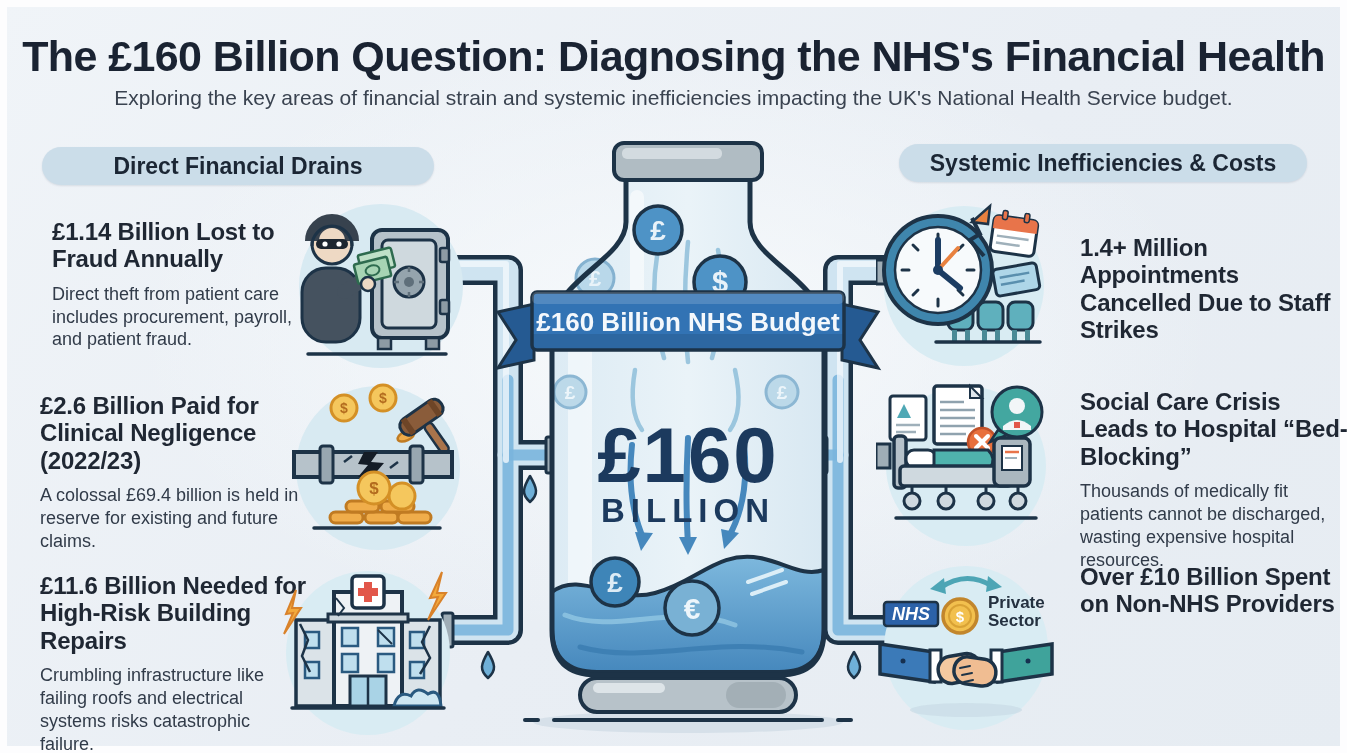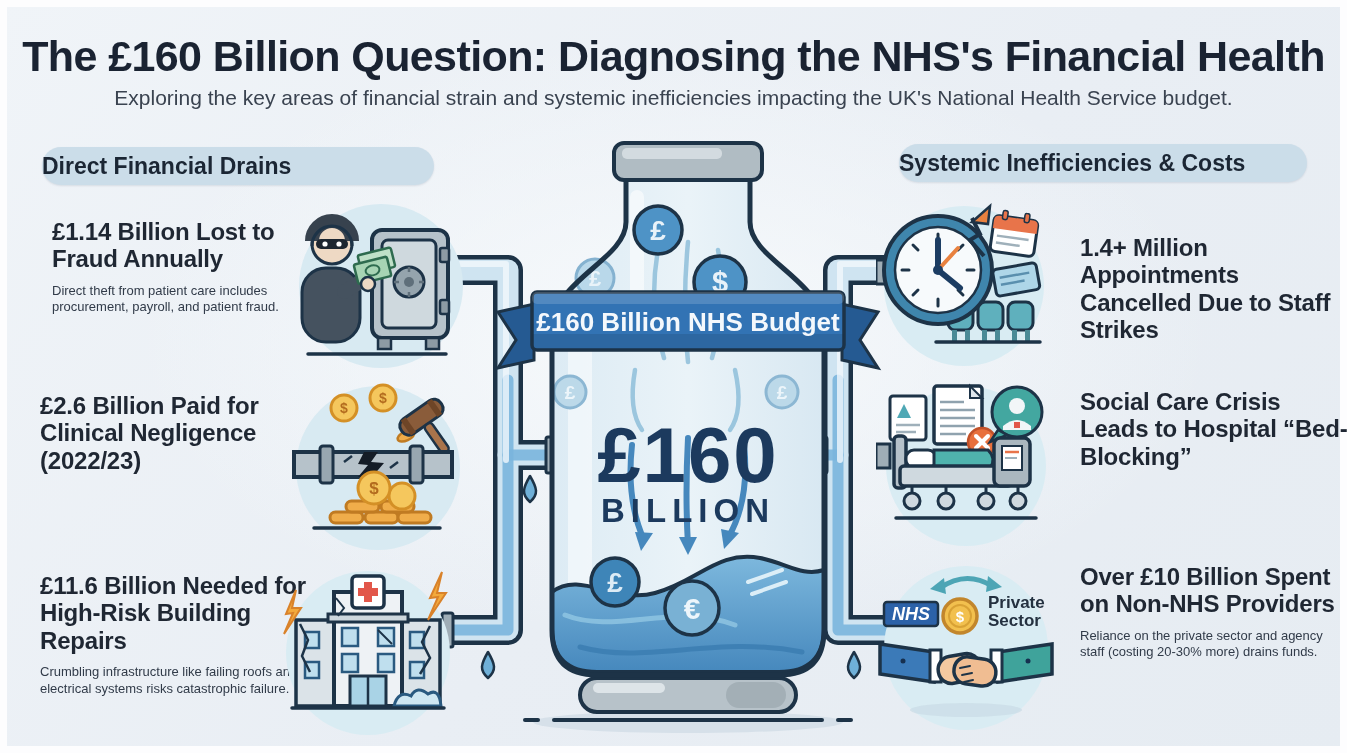--- a/index.html
+++ b/index.html
@@ -19,29 +19,29 @@
     font-size:43px; font-weight:800; letter-spacing:-0.6px; color:#1a2332;
   }
   .subtitle {
     position:absolute; top:86px; left:0; width:100%; text-align:center;
     font-size:21px; font-weight:500; color:#3a4350;
   }
   
   .pill {
     position:absolute; height:38px; border-radius:20px;
     background:#cbdde9; color:#1b2634;
-    font-size:23px; font-weight:800; line-height:38px;
+    font-size:23px; font-weight:800; text-align:center; line-height:38px;
     box-shadow:0 1px 2px rgba(40,60,90,.12);
   }
   .pill.left  { left:42px;  top:147px; width:392px; }
   .pill.right { left:899px; top:144px; width:408px; }
   
   .item-text { position:absolute; }
   .item-heading { font-size:24px; font-weight:800; line-height:1.14; color:#1f2733; letter-spacing:-0.2px; }
-  .item-body    { margin-top:10px; font-size:13px; font-weight:500; line-height:1.27; color:#313b49; }
+  .item-body    { margin-top:10px; font-size:18px; font-weight:500; line-height:1.27; color:#313b49; }
   .lt1 { left:40px; top:218px; width:252px;margin-left:12px; }
   .lt2 { left:40px; top:392px; width:262px; }
   .lt3 { left:40px; top:572px; width:268px; }
   .rt1 { left:1080px; top:210px; width:264px;margin-top:24px; }
   .rt2 { left:1080px; top:388px; width:268px; }
   .rt3 { left:1080px; top:563px; width:262px; }
   .rt1 .item-body, .rt2 .item-body, .rt3 .item-body { width:256px; }
   
   .icon { position:absolute; width:180px; height:180px; }
   .i1 { left:286px; top:196px; }
@@ -194,35 +194,36 @@
       <text x="258" y="392" font-size="33" font-weight="800" letter-spacing="6">BILLION</text>
     </g>
   </svg>
 
   <div class="item-text lt1">
     <div class="item-heading">£1.14 Billion Lost to Fraud Annually</div>
     <div class="item-body">Direct theft from patient care includes procurement, payroll, and patient fraud.</div>
   </div>
   <div class="item-text lt2">
     <div class="item-heading">£2.6 Billion Paid for Clinical Negligence (2022/23)</div>
+    <div class="item-body">A colossal £69.4 billion is held in reserve for existing and future claims.</div>
   </div>
   <div class="item-text lt3">
     <div class="item-heading">£11.6 Billion Needed for High-Risk Building Repairs</div>
     <div class="item-body">Crumbling infrastructure like failing roofs and electrical systems risks catastrophic failure.</div>
   </div>
 
   <div class="item-text rt1">
     <div class="item-heading">1.4+ Million Appointments Cancelled Due to Staff Strikes</div>
   </div>
   <div class="item-text rt2">
     <div class="item-heading">Social Care Crisis Leads to Hospital “Bed-Blocking”</div>
+    <div class="item-body">Thousands of medically fit patients cannot be discharged, wasting expensive hospital resources.</div>
   </div>
   <div class="item-text rt3">
     <div class="item-heading">Over £10 Billion Spent on Non-NHS Providers</div>
-    <div class="item-body">Reliance on the private sector and agency staff (costing 20-30% more) drains funds.</div>
   </div>
 
   <svg class="icon i1" viewBox="0 0 180 180">
     <circle cx="95" cy="90" r="82" fill="#d8eaf2"></circle>
     <g>
       <rect x="86" y="34" width="76" height="108" rx="10" fill="#b6c2ca" stroke="#1d3347" stroke-width="4"></rect>
       <rect x="96" y="44" width="54" height="88" rx="6" fill="#cfd9de" stroke="#1d3347" stroke-width="3"></rect>
       <circle cx="123" cy="86" r="15" fill="#95a4ad" stroke="#1d3347" stroke-width="3"></circle>
       <circle cx="123" cy="86" r="5" fill="#5f6f7a"></circle>
       <g stroke="#5f6f7a" stroke-width="2.5">

